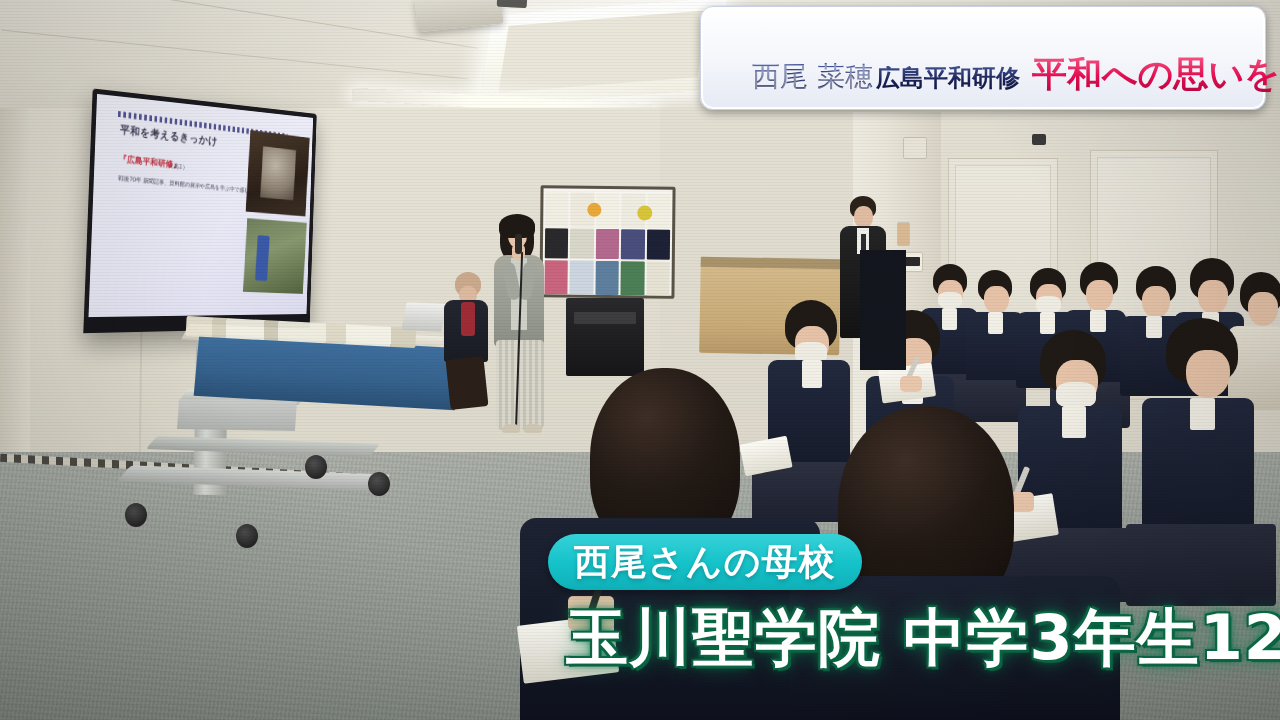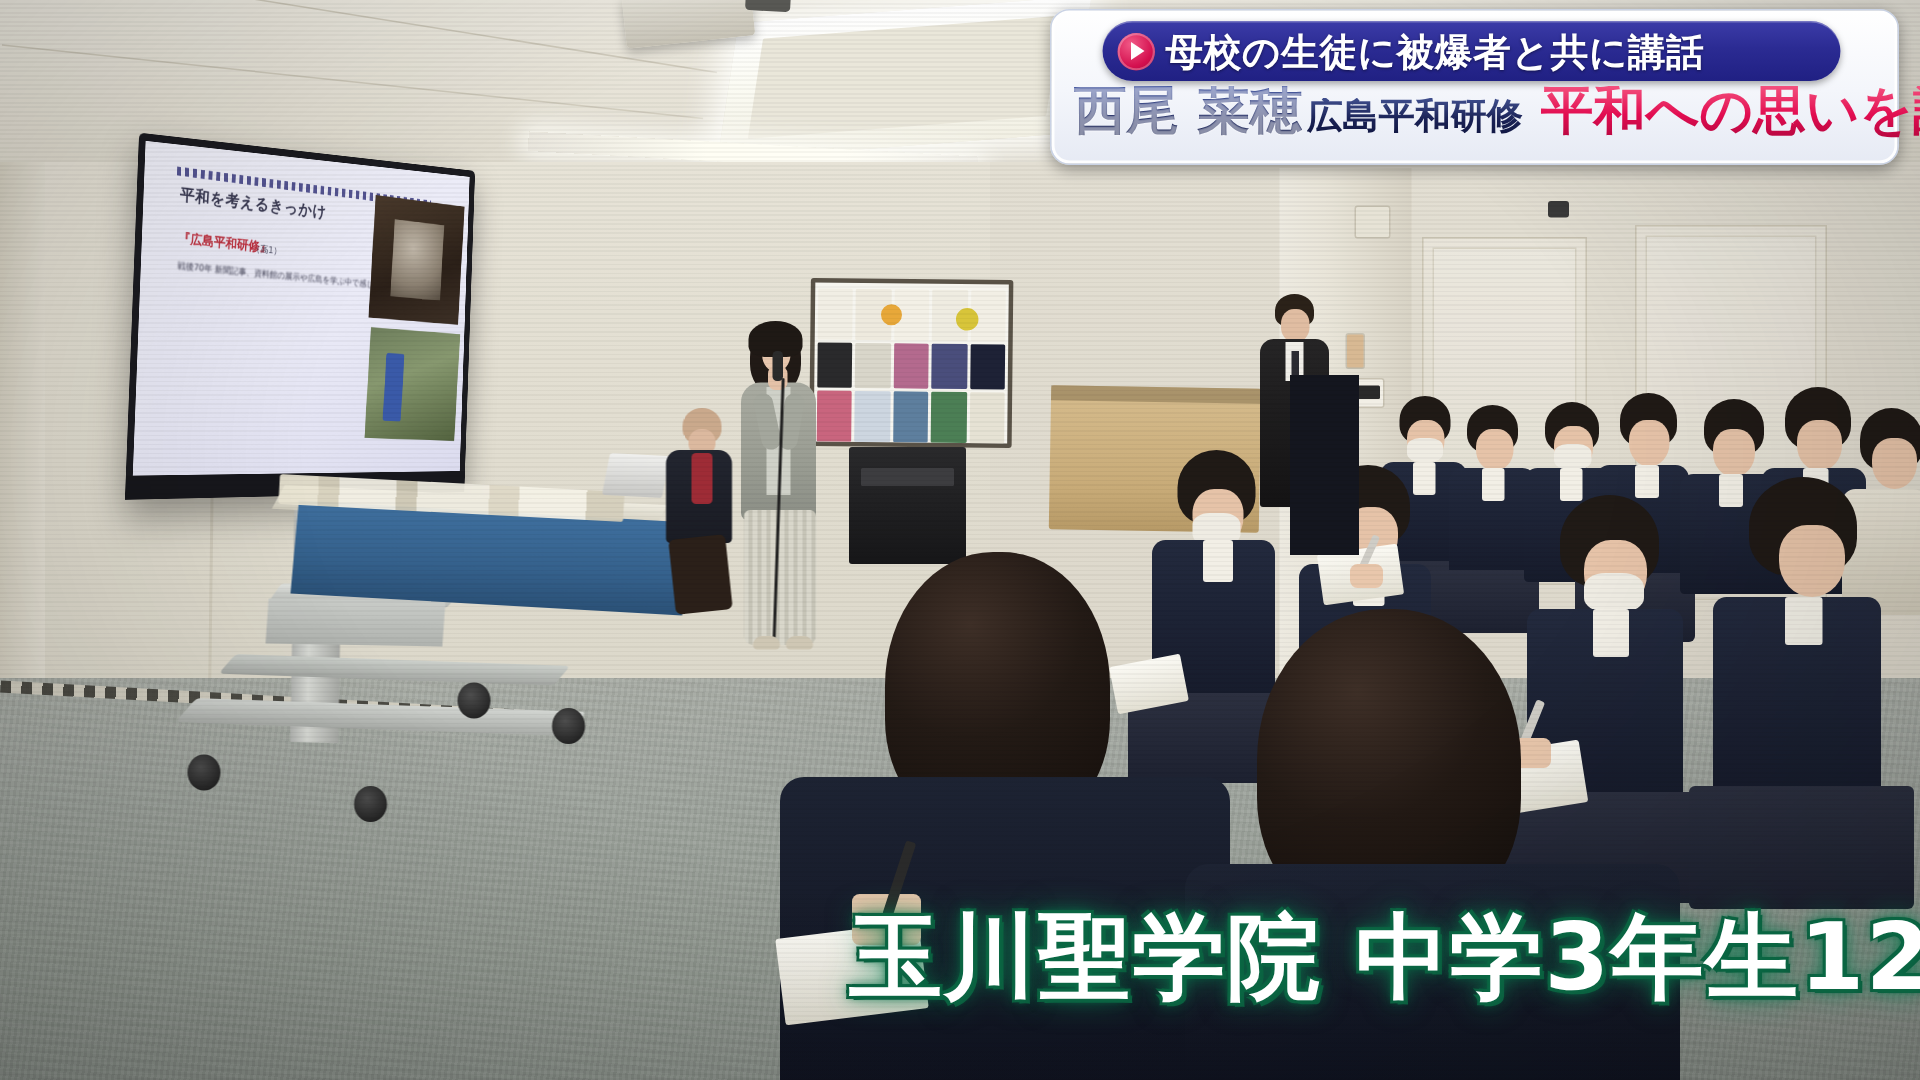--- a/index.html
+++ b/index.html
@@ -404,26 +404,27 @@
   .topic-text {
     color:#fff; font-size:25px; font-weight:700; line-height:1;
     letter-spacing:.5px; white-space:nowrap;
     text-shadow:0 1px 2px rgba(0,0,0,.45);
   }
   .headline-row {
     position:absolute; left:716px; top:57px; width:540px; height:46px;
     display:flex; align-items:baseline; white-space:nowrap;
   }
   .hl-name {
-    font-size:35px; font-weight:700; line-height:1;
+    font-size:28px; font-weight:400; line-height:1;
     color:#1d2a66;
     background:linear-gradient(180deg,#3b4f9c 0%,#1b2660 58%,#131c४a 100%);
     background:linear-gradient(180deg,#3b4f9c 0%,#1b2660 58%,#131c4a 100%);
     -webkit-background-clip:text; background-clip:text; -webkit-text-fill-color:transparent;
     text-shadow:0 1px 1px rgba(255,255,255,.5);
+    margin-left:36px;
   }
   .hl-role {
     font-size:24px; font-weight:700; line-height:1; margin-left:3px;
     color:#20285e;
     background:linear-gradient(180deg,#41508f 0%,#1a2256 60%,#121844 100%);
     -webkit-background-clip:text; background-clip:text; -webkit-text-fill-color:transparent;
   }
   .hl-action {
     font-size:35px; font-weight:700; line-height:1; margin-left:12px;
     color:#e0164e;
@@ -682,27 +683,26 @@
     <div class="fg-body" style="left:790px;top:576px;width:330px;height:144px;"></div>
 
     <div class="fg-body" style="left:860px;top:250px;width:46px;height:120px;background:#14161f;border-radius:0;"></div>
 
     <div class="vignette"></div>
     <div class="grain"></div>
   </div>
 
   <div class="headline-panel"></div>
 
-  <div class="topic-pill">
-    <span class="play-icon"></span>
-    <span class="topic-text">母校の生徒に被爆者と共に講話</span>
-  </div>
 
   <div class="headline-row">
     <span class="hl-name">西尾 菜穂</span>
     <span class="hl-role">広島平和研修</span>
     <span class="hl-action">平和への思いを語る</span>
   </div>
 
+  <div class="school-pill">
+    <span>西尾さんの母校</span>
+  </div>
 
   <div class="big-caption">玉川聖学院 中学3年生124人</div>
 
 </div>
 
 </body></html>

